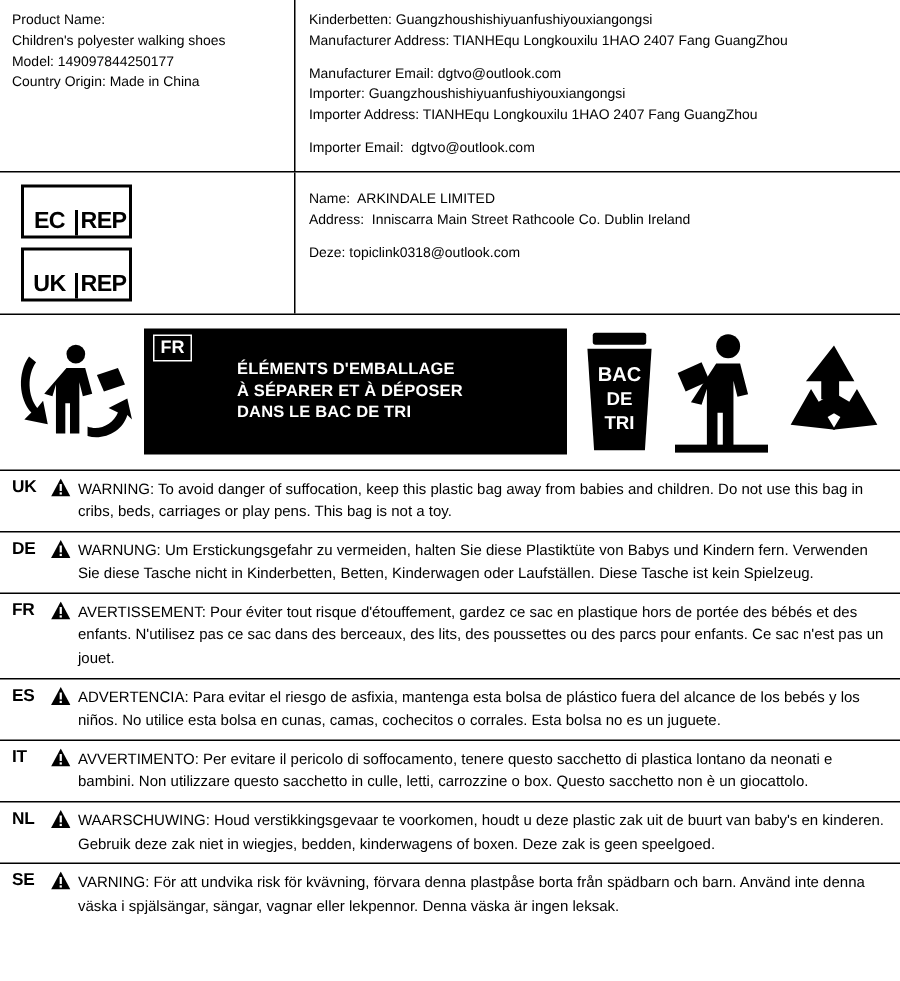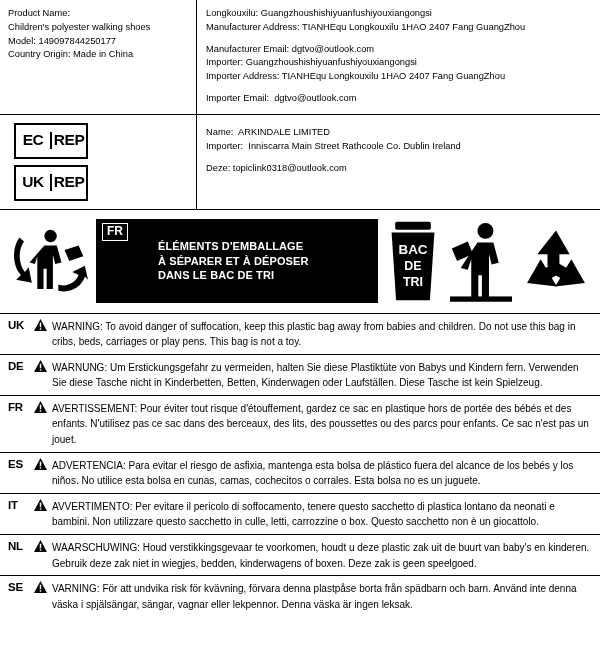--- a/index.html
+++ b/index.html
@@ -55,21 +55,21 @@
     width: 196px;
     box-sizing: border-box;
     padding: 8px 6px 8px 14px;
     display: flex;
     flex-direction: column;
     justify-content: center;
     gap: 6px;
   }
   .rep-badge {
     display: inline-flex;
-    align-items: center;
+    align-items: flex-end;
     border: 2.2px solid #000;
     width: 74px;
     height: 36px;
     box-sizing: border-box;
     font-weight: bold;
     font-size: 15.5px;
     letter-spacing: -0.4px;
     line-height: 1;
   }
   .rep-badge .half {
@@ -171,21 +171,21 @@
 <div class="page">
 
   <div class="top-table">
     <div class="top-left">
       <span class="ln">Product Name:</span>
       <span class="ln">Children's polyester walking shoes</span>
       <span class="ln">Model: 149097844250177</span>
       <span class="ln">Country Origin: Made in China</span>
     </div>
     <div class="top-right">
-      <span class="ln">Longkouxilu: Guangzhoushishiyuanfushiyouxiangongsi</span>
+      <span class="ln">Kinderbetten: Guangzhoushishiyuanfushiyouxiangongsi</span>
       <span class="ln">Manufacturer Address: TIANHEqu Longkouxilu 1HAO 2407 Fang GuangZhou</span>
       <span class="sp"></span>
       <span class="ln">Manufacturer Email: dgtvo@outlook.com</span>
       <span class="ln">Importer: Guangzhoushishiyuanfushiyouxiangongsi</span>
       <span class="ln">Importer Address: TIANHEqu Longkouxilu 1HAO 2407 Fang GuangZhou</span>
       <span class="sp"></span>
       <span class="ln">Importer Email:  dgtvo@outlook.com</span>
     </div>
   </div>
 
@@ -195,21 +195,21 @@
         <span class="half first">EC</span>
         <span class="half">REP</span>
       </div>
       <div class="rep-badge">
         <span class="half first">UK</span>
         <span class="half">REP</span>
       </div>
     </div>
     <div class="rep-right">
       <span class="ln">Name:  ARKINDALE LIMITED</span>
-      <span class="ln">Importer:  Inniscarra Main Street Rathcoole Co. Dublin Ireland</span>
+      <span class="ln">Address:  Inniscarra Main Street Rathcoole Co. Dublin Ireland</span>
       <span class="sp"></span>
       <span class="ln">Deze: topiclink0318@outlook.com</span>
     </div>
   </div>
 
   <div class="picto">
 
     <div class="picto-cell triman-wrap">
       <svg width="78" height="78" viewBox="0 0 100 100" aria-hidden="true">
 

